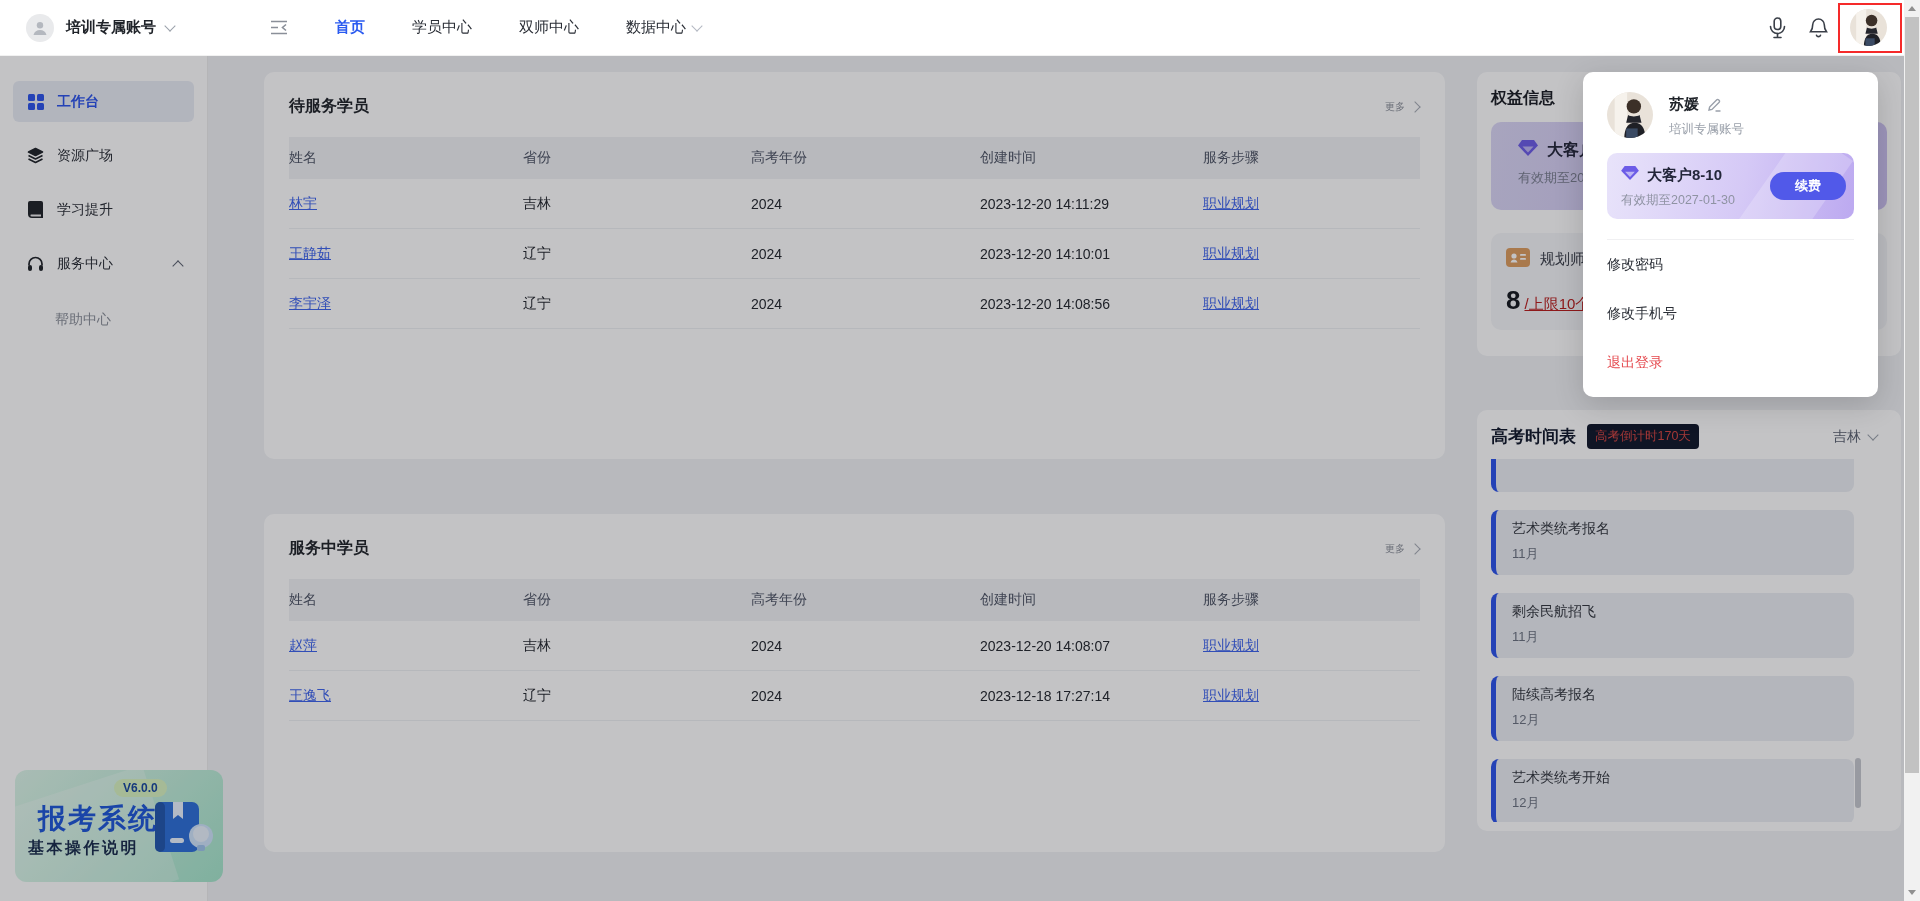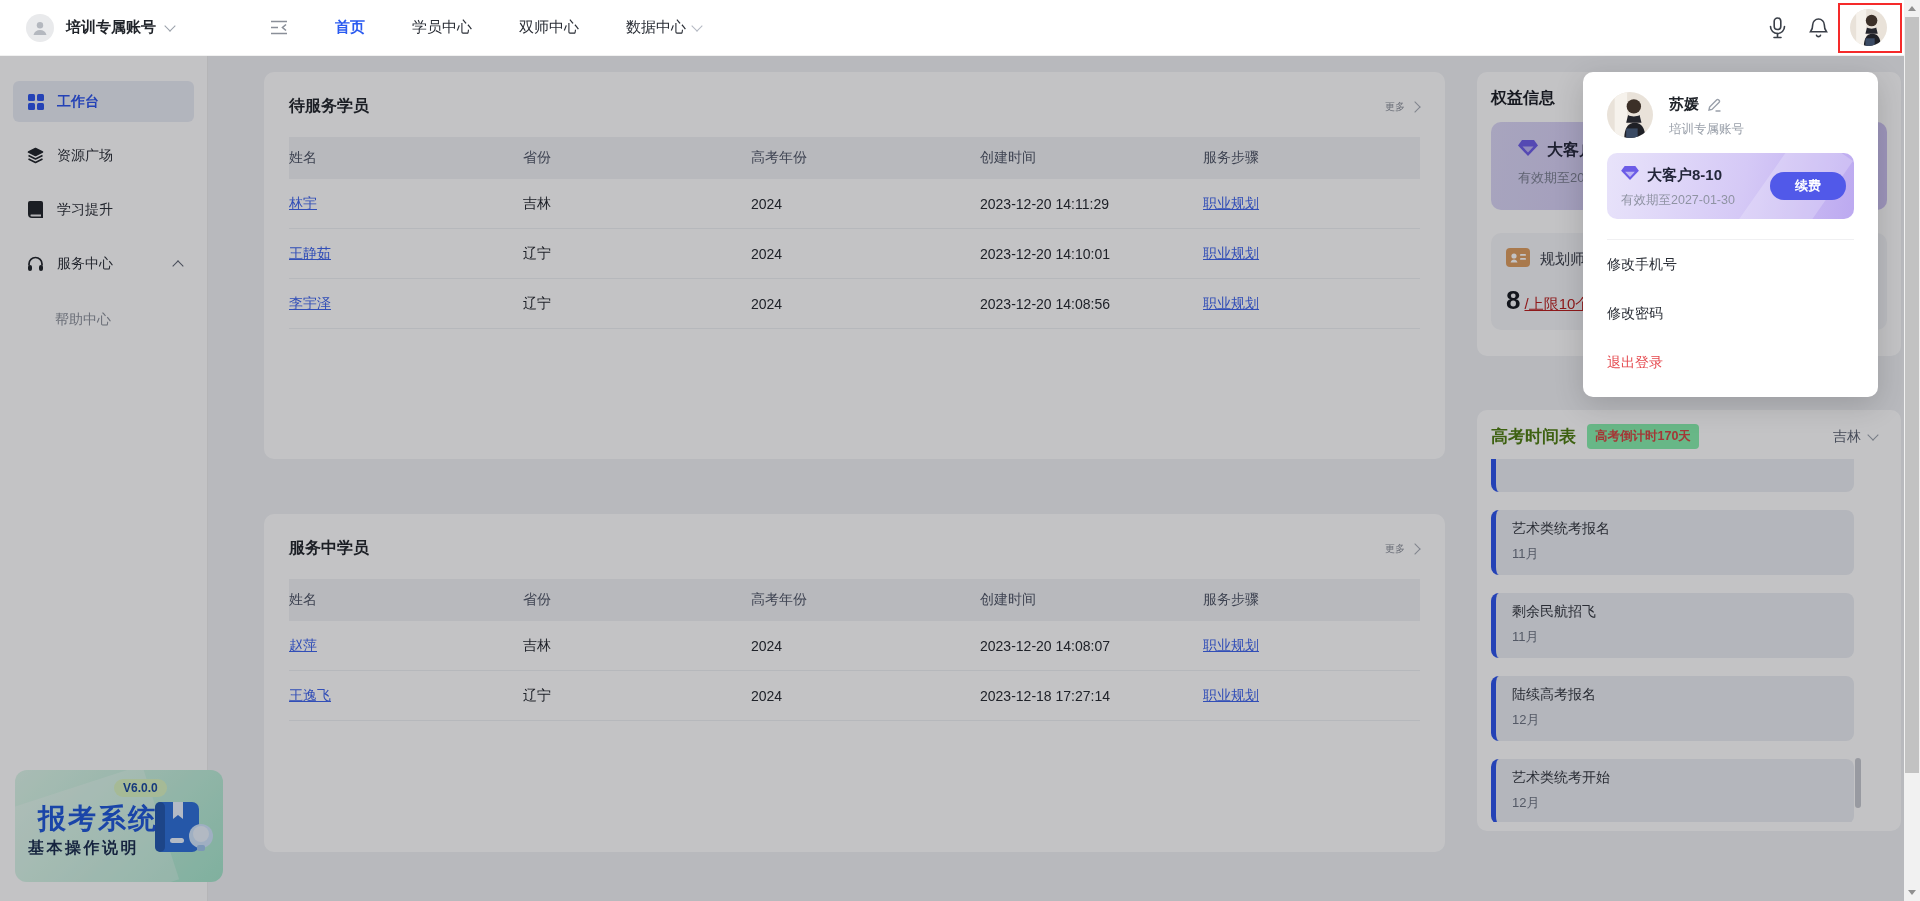--- a/index.html
+++ b/index.html
@@ -81,22 +81,22 @@
   .planner-card{margin-top:23px;height:97px;border-radius:10px;background:#F5F6F8;box-sizing:border-box;padding:15px 0 0 15px;}
   .planner-row{display:flex;align-items:center;gap:10px;}
   .planner-label{font-size:15px;color:#3A3F4A;}
   .planner-count-row{margin-top:14px;display:flex;align-items:baseline;}
   .planner-count{font-size:26px;font-weight:bold;color:#15181F;}
   .planner-limit{font-size:15px;color:#b91c1c;margin-left:4px;text-decoration:underline;}
 
   
   #card-timetable{left:1477px;top:410px;width:424px;height:421px;padding:14px;overflow:hidden;}
   .tt-head{display:flex;align-items:center;}
-  .tt-title{font-size:17px;font-weight:bold;color:#4d7c0f;}
-  .tt-badge{margin-left:11px;background:#86efac;color:#D64541;font-size:12.5px;font-weight:bold;padding:4px 8px;border-radius:4px;}
+  .tt-title{font-size:17px;font-weight:bold;color:#0f172a;}
+  .tt-badge{margin-left:11px;background:#0f172a;color:#D64541;font-size:12.5px;font-weight:normal;padding:4px 8px;border-radius:4px;}
   .tt-region{margin-left:auto;font-size:14px;color:#5A6170;display:flex;align-items:center;gap:8px;cursor:pointer;padding-right:10px;}
   .tt-region .chev{color:#9AA0AA;}
   .tt-list{margin-top:10px;height:363px;overflow:hidden;position:relative;width:363px;}
   .tt-item{height:65px;border-radius:8px;background:#EBEEF3;border-left:5px solid #2B53EB;box-sizing:border-box;padding:10px 0 0 16px;margin-bottom:18px;}
   .tt-item:first-child{margin-top:-32px;}
   .tt-item-title{font-size:14px;color:#32363E;}
   .tt-item-month{font-size:13px;color:#6B7280;margin-top:7px;}
   .tt-inner-thumb{position:absolute;right:40px;top:348px;width:6px;height:50px;border-radius:3px;background:#C6C9CF;z-index:3;}
 
   
@@ -443,24 +443,24 @@
             <path d="M10 13.5 4.5 7.5h11z" fill="#fff" opacity=".55"></path>
           </svg>
       </span>
       <span class="pp-vip-name">大客户8-10</span>
     </div>
     <div class="pp-vip-valid">有效期至2027-01-30</div>
     <span class="renew-btn">续费</span>
   </div>
   <div class="pp-divider"></div>
   <div class="pp-menu-item">
+    <span>修改密码</span>
+  </div>
+  <div class="pp-menu-item">
     <span>修改手机号</span>
-  </div>
-  <div class="pp-menu-item">
-    <span>修改密码</span>
   </div>
   <div class="pp-menu-item danger">
     <span>退出登录</span>
   </div>
 </div>
 
 <div class="anno-rect"></div>
 
 <div class="page-scrollbar">
   <span class="sb-arrow sb-up"></span>

